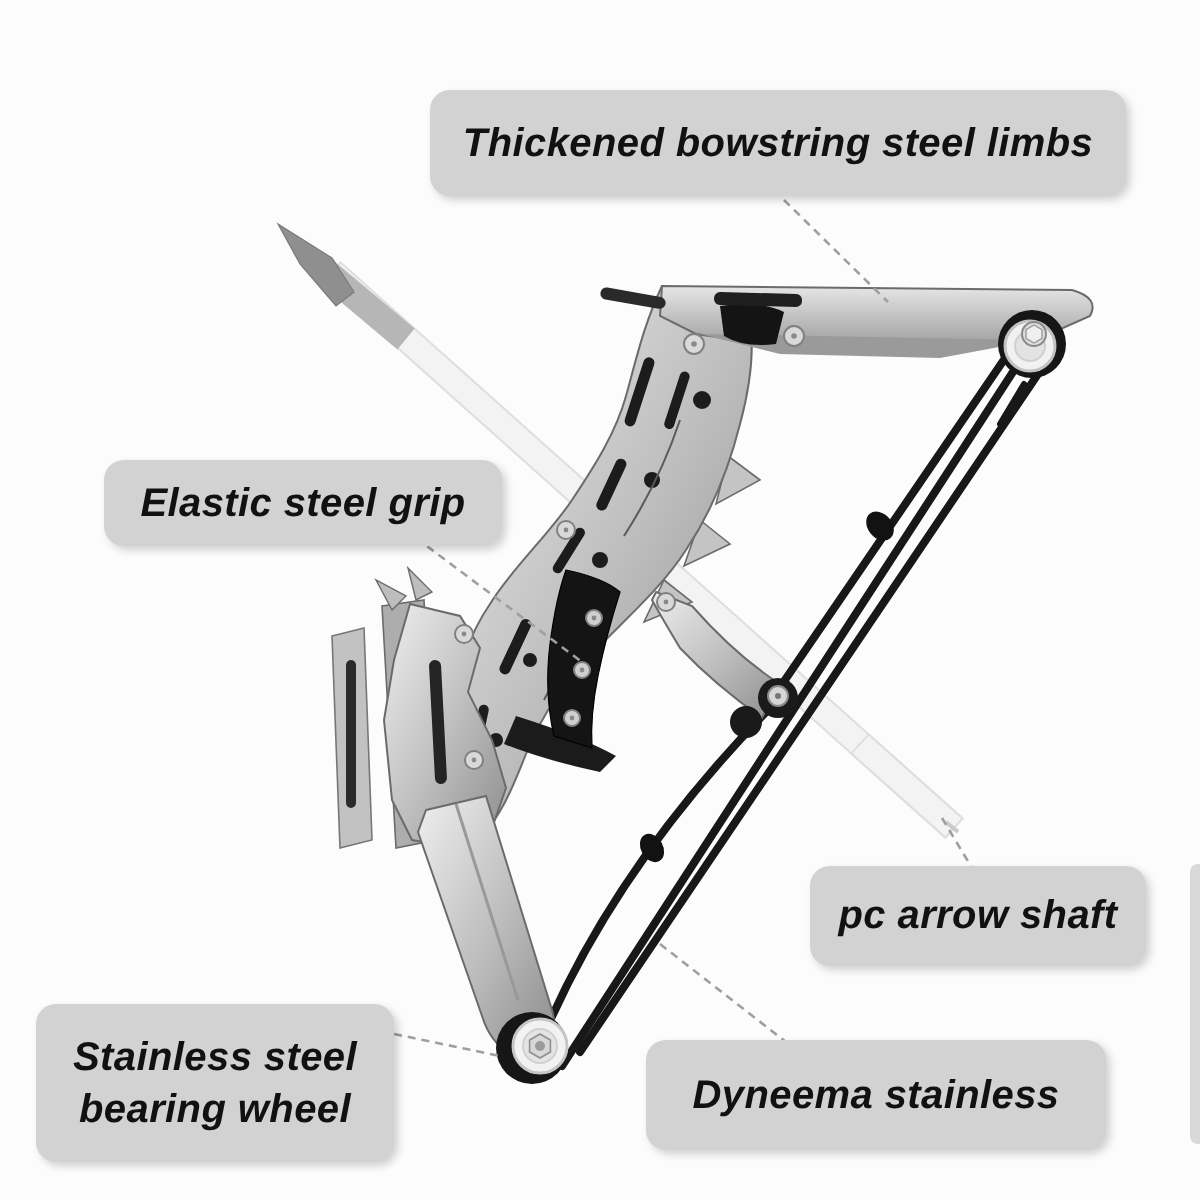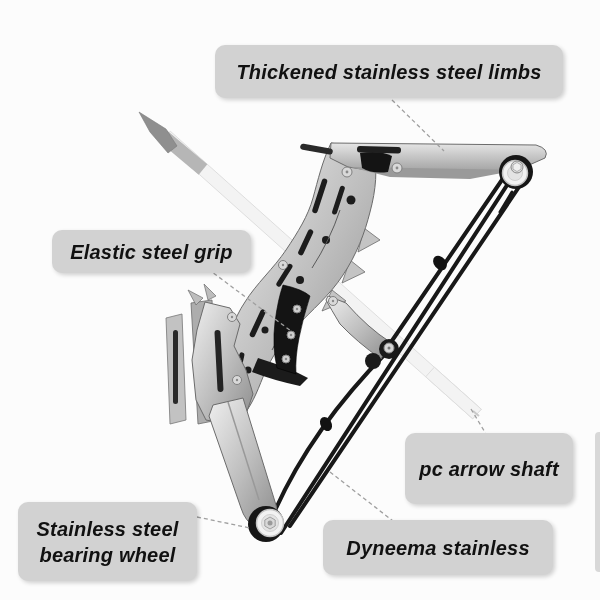--- a/index.html
+++ b/index.html
@@ -19,21 +19,21 @@
     display:flex;flex-direction:column;align-items:center;justify-content:center;
     font-weight:bold;font-style:italic;
     font-size:20px;color:#111;
     text-align:center;
     line-height:26px;
     letter-spacing:0.2px;
   }
   .callout-limbs{left:215px;top:45px;width:348px;height:53px;}
   .callout-grip{left:8px;top:230px;width:199px;height:43px;margin-left:44px;}
   .callout-bearing{left:18px;top:478px;width:179px;height:79px;margin-top:24px;}
-  .callout-arrow-shaft{left:405px;top:433px;width:168px;height:71px;}
+  .callout-arrow-shaft{left:405px;top:433px;width:168px;height:50px;}
   .callout-bowstring{left:323px;top:520px;width:230px;height:55px;}
   .edge-sliver{
     position:absolute;right:0;top:432px;width:5px;height:140px;
     background:#d8d8d8;border-radius:4px 0 0 4px;
   }
 </style>
 </head>
 <body>
 
 <div class="stage">
@@ -185,21 +185,21 @@
     <g stroke="#9f9f9f" stroke-width="1.3" stroke-dasharray="4 3" fill="none">
       <line x1="392" y1="100" x2="444" y2="151"></line>
       <line x1="208" y1="269" x2="291" y2="331"></line>
       <line x1="197" y1="517" x2="250" y2="528"></line>
       <line x1="471" y1="409" x2="486" y2="434"></line>
       <line x1="330" y1="472" x2="393" y2="521"></line>
     </g>
   </svg>
 
   <div class="callout callout-limbs">
-    <span>Thickened stainless steel limbs</span>
+    <span>Thickened bowstring steel limbs</span>
   </div>
 
   <div class="callout callout-grip">
     <span>Elastic steel grip</span>
   </div>
 
   <div class="callout callout-bearing">
     <span>Stainless steel</span>
     <span>bearing wheel</span>
   </div>

